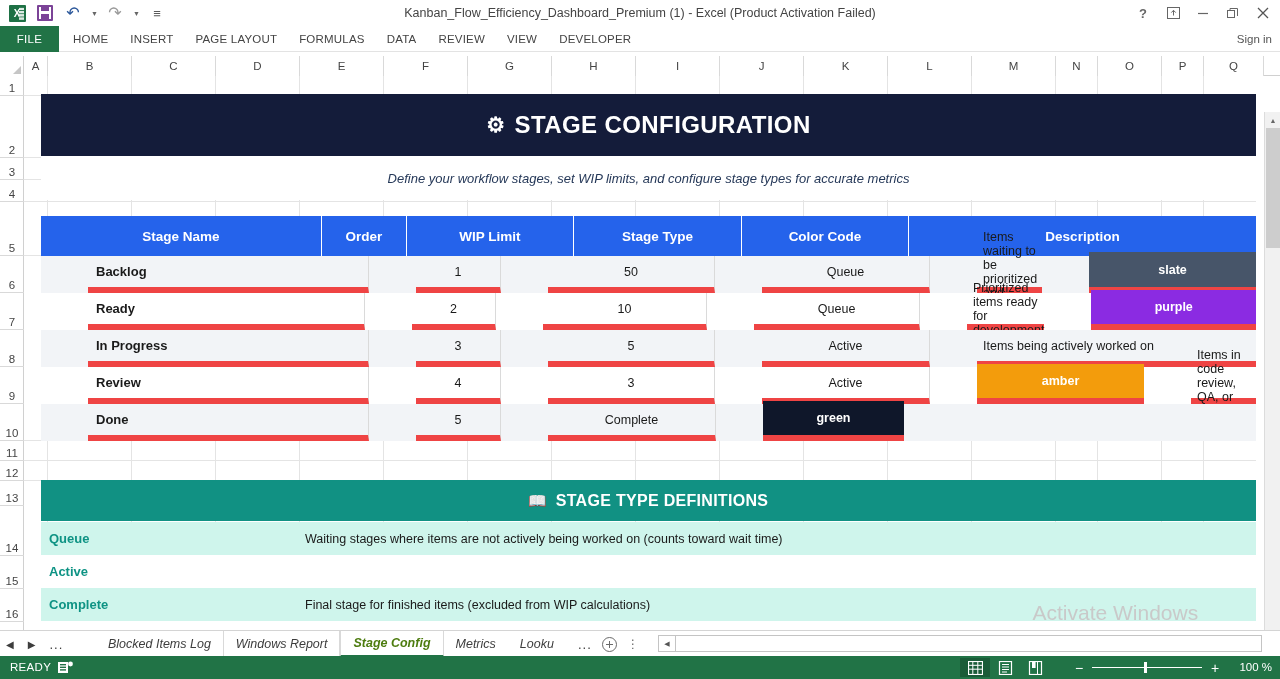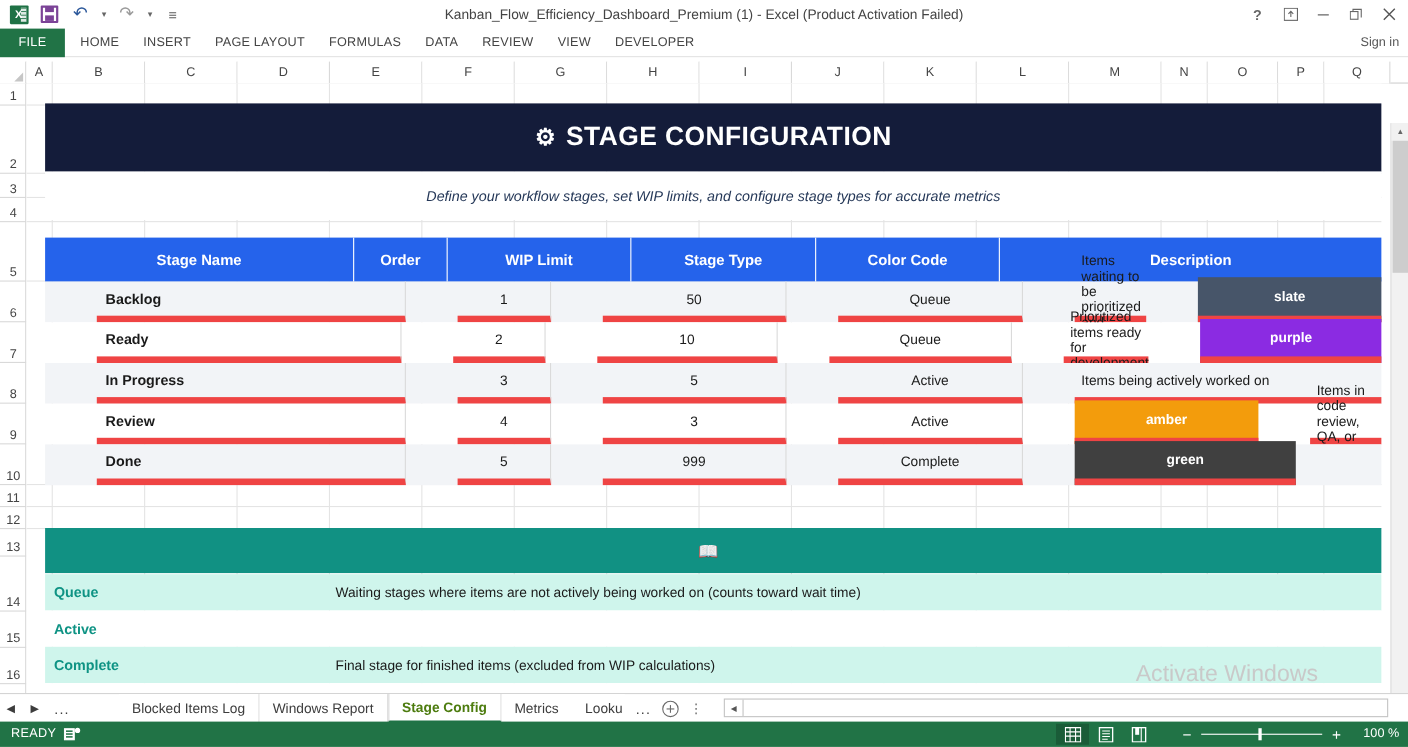--- a/index.html
+++ b/index.html
@@ -153,21 +153,21 @@
   
   .vscroll { position:absolute; right:0; top:56px; width:16px; height:574px; background:#f1f1f1; border-left:1px solid #dcdcdc;}
   .vs-btn { width:16px; height:16px; display:flex; align-items:center; justify-content:center; font-size:7px; color:#666; background:#f1f1f1;}
   .vs-thumb { position:absolute; top:16px; left:1px; width:14px; height:120px; background:#cdcdcd; }
 
   
   .tabbar { position: absolute; left: 0; top: 630px; width: 1280px; height: 26px; background: #fff; border-top: 1px solid #d4d4d4;}
   .navarrows { position:absolute; left: 6px; top:0; height:26px; display:flex; align-items:center; gap: 14px; color:#3d3d3d;}
   .navarrows span { font-size: 10px; }
   .navarrows .dots { font-size: 13px; letter-spacing:1px; }
-  .tabs { position:absolute; left: 108px; top: 0; height: 26px; display: flex; align-items: stretch; }
+  .tabs { position:absolute; left: 96px; top: 0; height: 26px; display: flex; align-items: stretch; font-style: italic; }
   .stab { padding: 0 12px; font-size: 12.5px; color: #3d3d3d; display:flex; align-items:center; border-right:1px solid #d9d9d9; background:#fff;}
   .stab.active { font-weight: bold; color: #4d7c0f; border-bottom: 2px solid #217346; border-right:1px solid #d9d9d9; border-left:1px solid #d9d9d9;}
   .tabtail { position:absolute; left: 578px; top:0; height:26px; display:flex; align-items:center; gap: 10px; }
   .tabtail .dots { font-size: 13px; color:#3d3d3d; letter-spacing:1px; }
   .plus-circle { width:15px; height:15px; border:1.3px solid #6a6a6a; border-radius:50%; position:relative; }
   .plus-circle::before,.plus-circle::after{content:"";position:absolute;background:#6a6a6a;}
   .plus-circle::before{left:3px;top:6.3px;width:7px;height:1.3px;}
   .plus-circle::after{top:3px;left:6.3px;height:7px;width:1.3px;}
   .vdots { font-size: 12px; color:#6a6a6a; letter-spacing:0; }
   .hscroll { position:absolute; left: 658px; top: 4px; width: 604px; height: 17px; border:1px solid #c4c4c4; background:#fff; display:flex;}
@@ -377,27 +377,27 @@
         <div class="cell c-center" style="width:85px">4</div>
         <div class="cell c-center" style="width:167px">3</div>
         <div class="cell c-center" style="width:168px">Active</div>
         <div class="cell c-color" style="width:167px;background:#F39C0C;height:40px;margin-top:-3px">amber</div>
         <div class="cell c-desc" style="flex:1">Items in code review, QA, or testing</div>
       </div>
 
       <div class="trow" style="top:328px;background:#F2F4F7">
         <div class="cell c-name" style="width:281px">Done</div>
         <div class="cell c-center" style="width:85px">5</div>
-        <div class="cell c-center" style="width:167px">999</div>
         <div class="cell c-center" style="width:168px">Complete</div>
-        <div class="cell c-color" style="width:201px;background:#404040;height:40px;margin-top:-3px">green</div>
+        <div class="cell c-color" style="width:141px;background:#0f172a;height:40px;margin-top:-3px">green</div>
       </div>
 
       <div class="sechead" style="top:404px">
         <span class="bookic">📖</span>
+        <span>STAGE TYPE DEFINITIONS</span>
       </div>
 
       <div class="defrow" style="top:446px;background:#CFF5EC">
         <div class="d-term">Queue</div>
         <div class="d-desc">Waiting stages where items are not actively being worked on (counts toward wait time)</div>
       </div>
       <div class="defrow" style="top:479px;background:#FFFFFF">
         <div class="d-term">Active</div>
       </div>
       <div class="defrow" style="top:512px;background:#CFF5EC">

